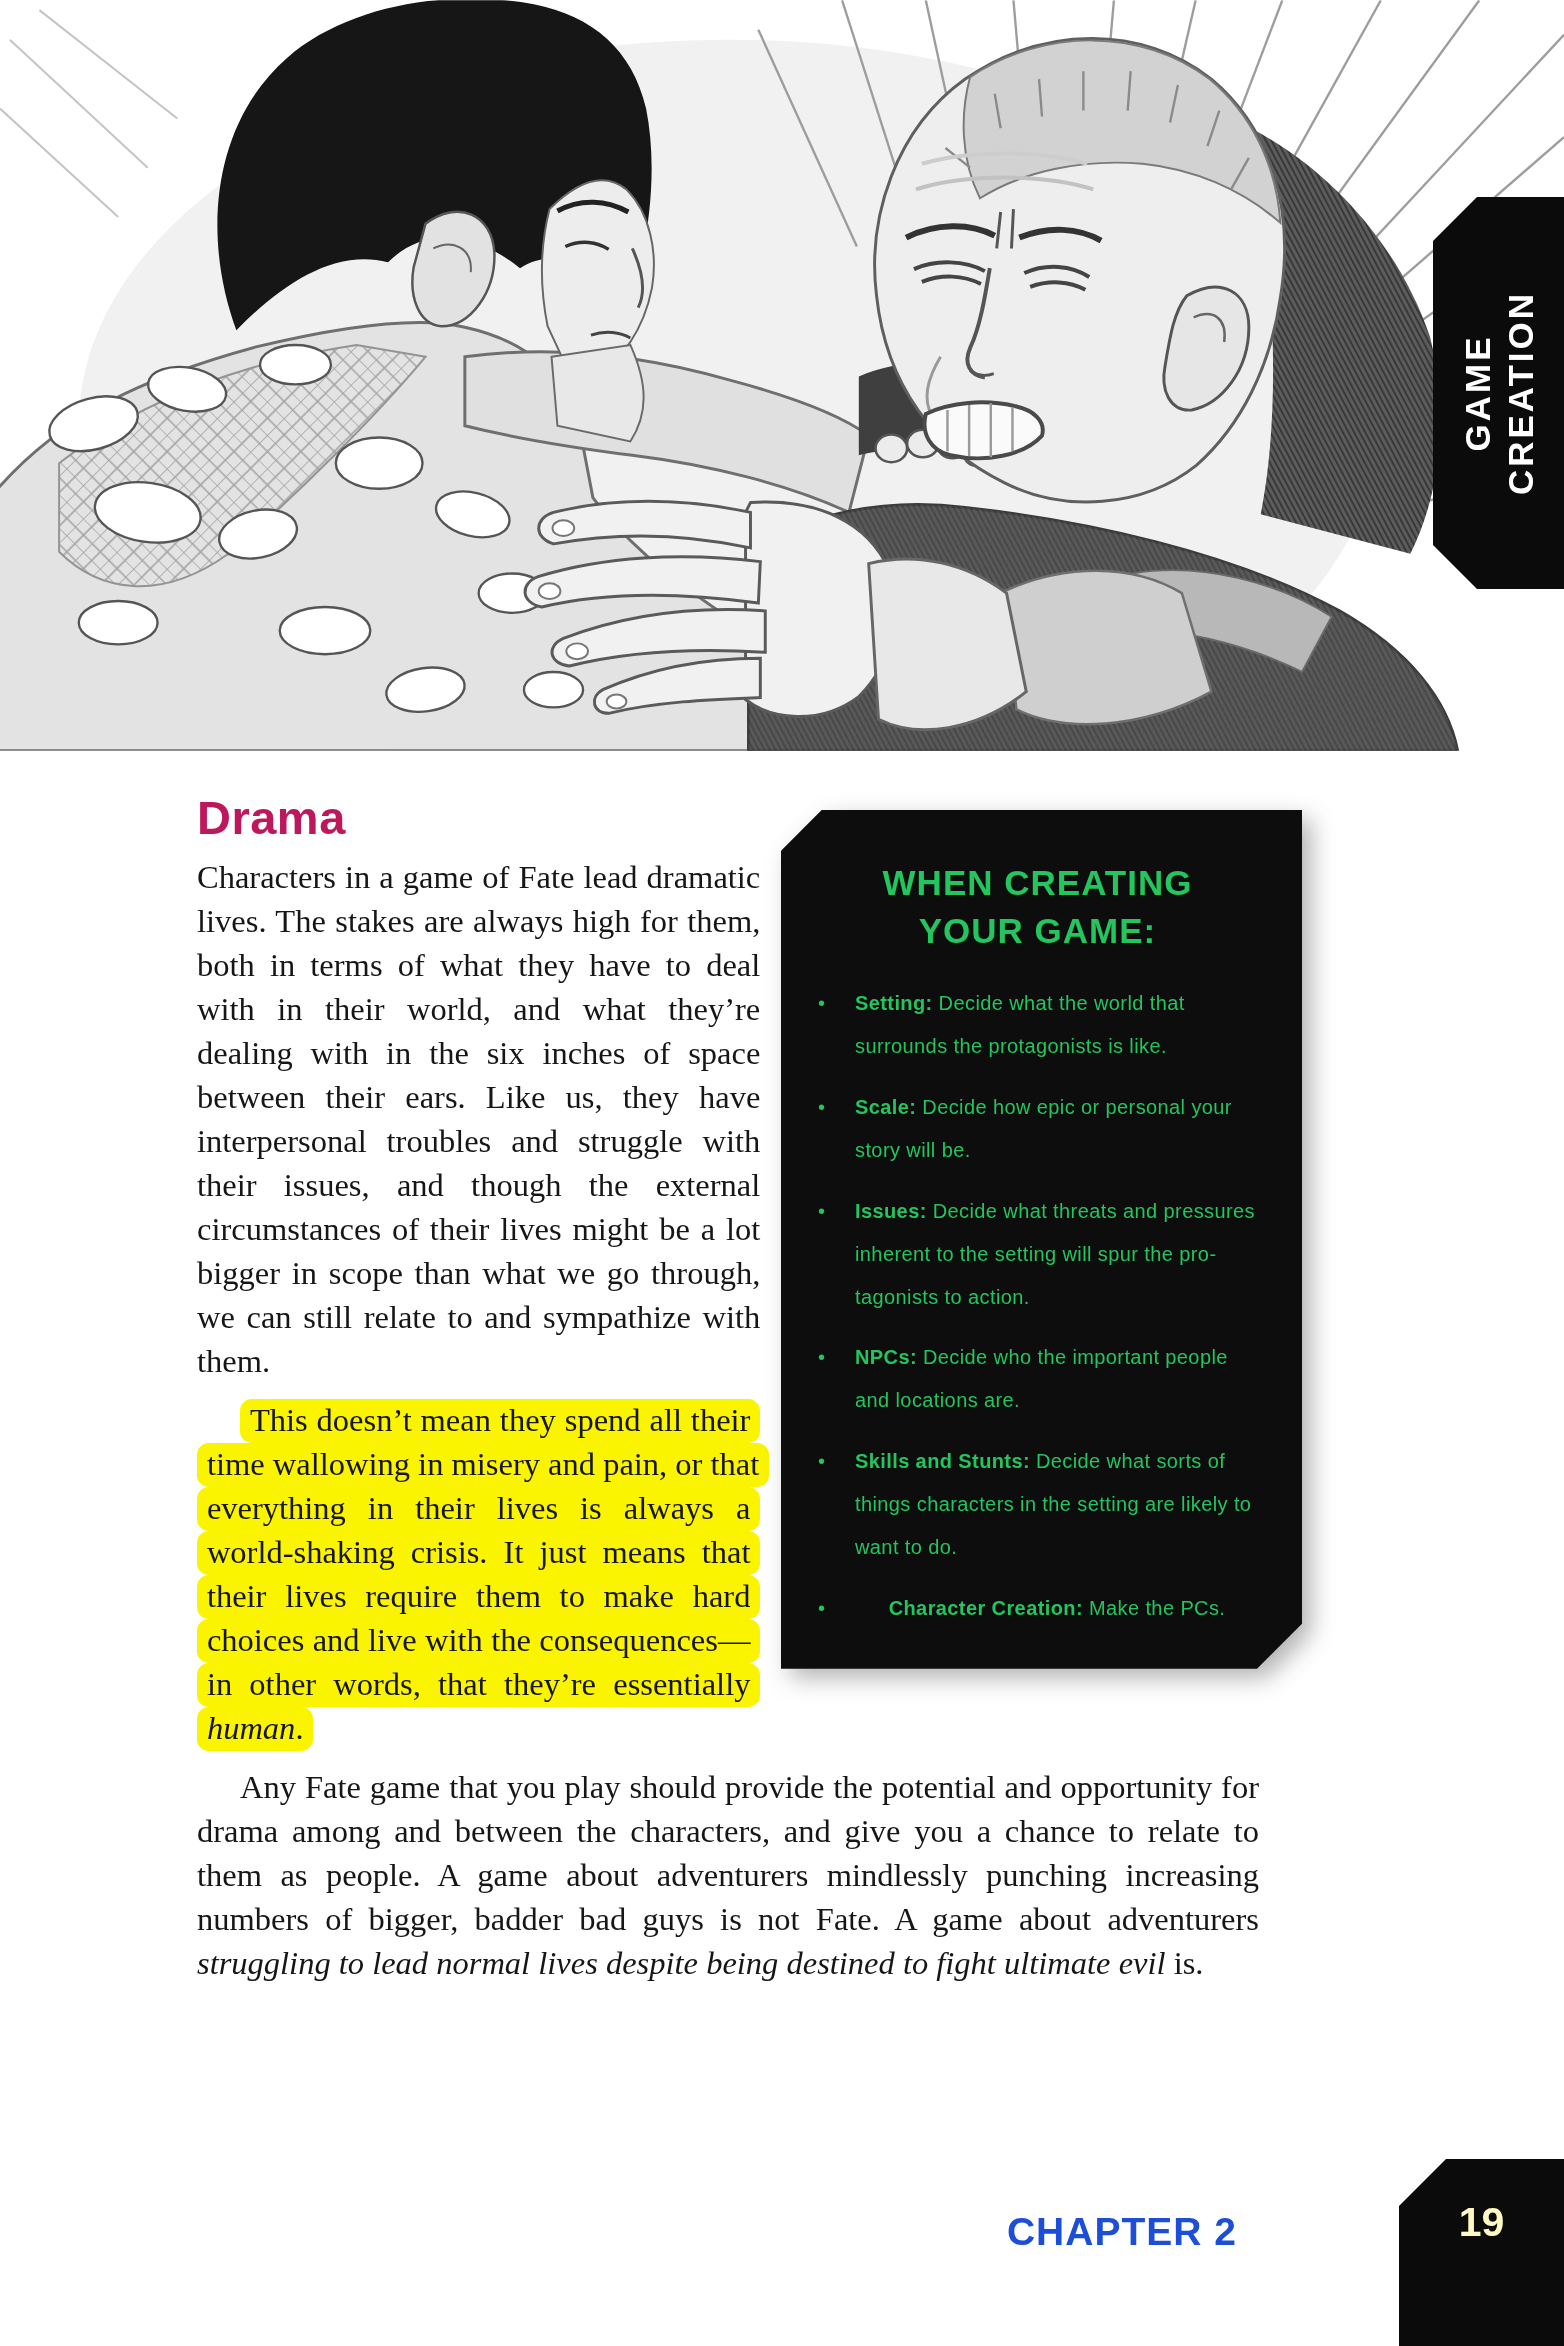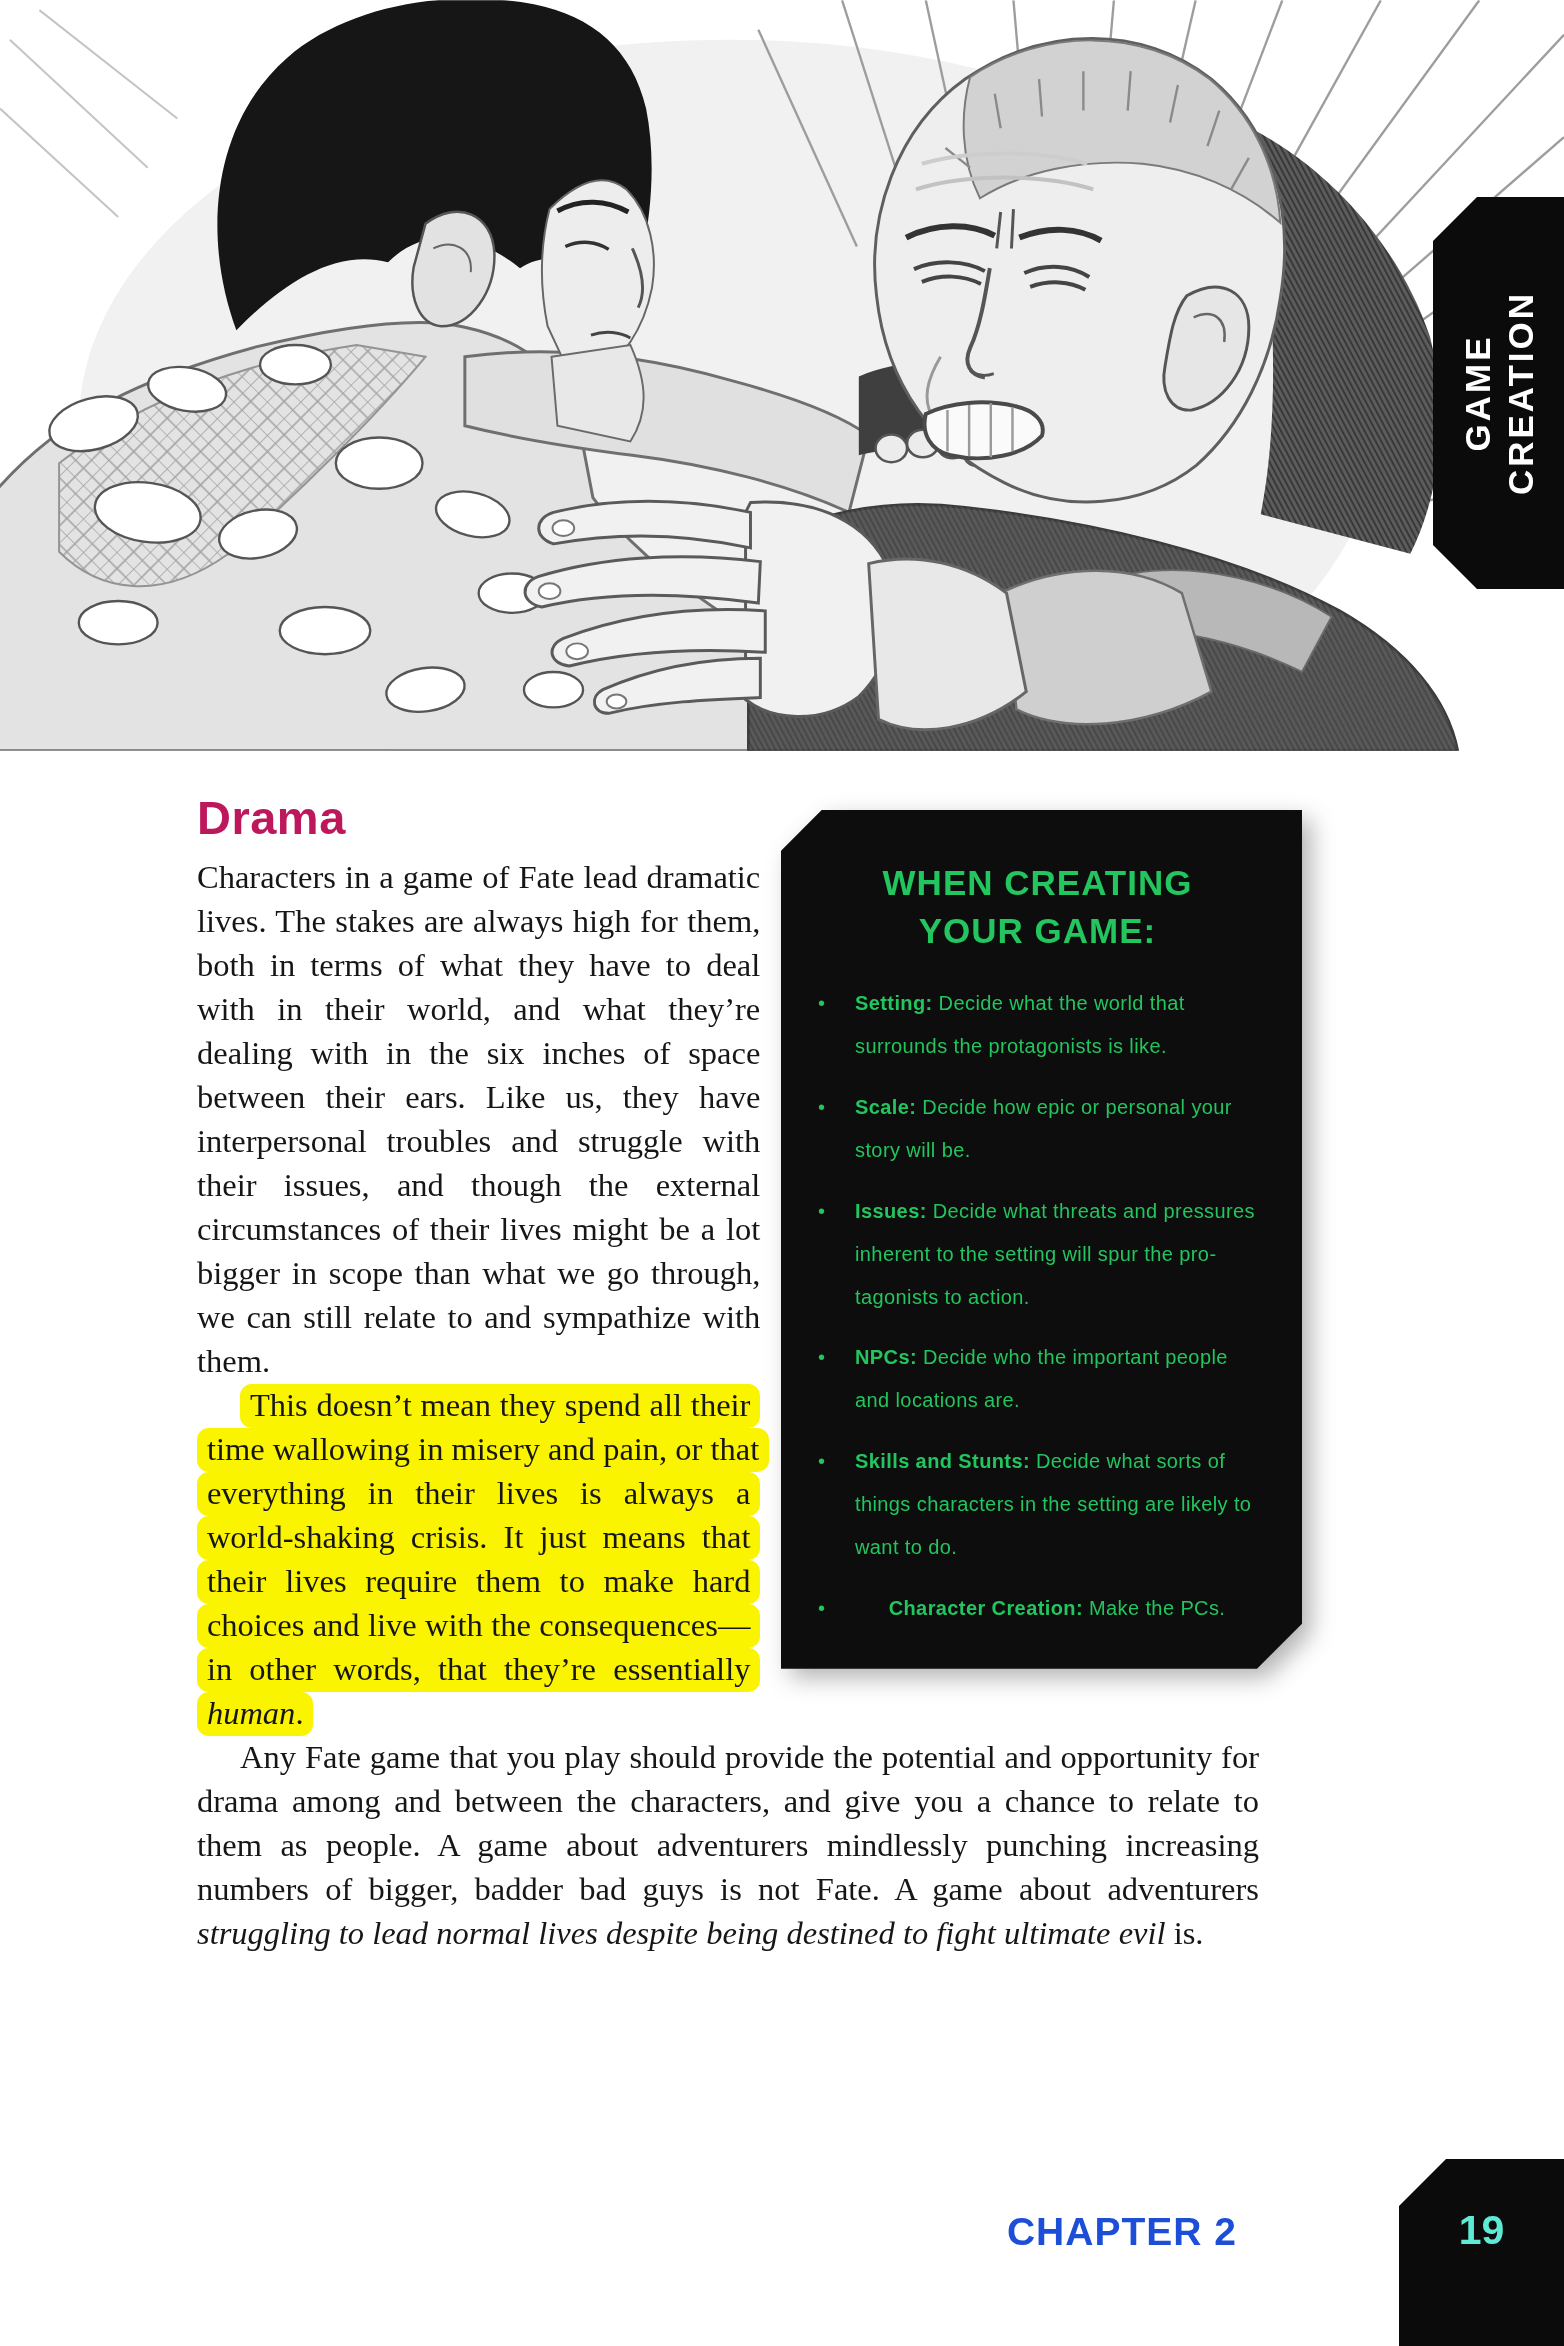--- a/index.html
+++ b/index.html
@@ -17,21 +17,21 @@
                  transform:translate(-50%,-50%) rotate(-90deg);
                  text-align:center;color:#fff;font:700 35px/43px "Liberation Sans",sans-serif;
                  letter-spacing:3px;}
 
   
   .text-area{position:absolute;left:197px;top:792px;width:1062px;
              font-size:32.5px;line-height:44px;text-align:justify;}
   .text-area h1{font:700 47px/51px "Liberation Sans",sans-serif;color:#be185d;
                 margin:0 0 11.8px 0;letter-spacing:0.5px;text-align:left;}
   .body-p{margin:0;hyphens:manual;-webkit-hyphens:manual;}
-  .indent{text-indent:43px;}
+  .indent{text-indent:43px;margin-top:15px;}
   em{font-style:italic;}
 
   .hl-span{background:#FAF400;border-radius:11.8px;padding:3px 9.9px 4.9px 9.9px;
            -webkit-box-decoration-break:clone;box-decoration-break:clone;}
 
   
   .infobox-wrap{float:right;margin:17.7px -43px 45px 20.7px;
                 filter:drop-shadow(9.9px 9.9px 11.8px rgba(0,0,0,.30));}
   .infobox{width:521px;box-sizing:border-box;background:#0d0d0d;color:#22c55e;
            font-family:"Liberation Sans",sans-serif;text-align:left;text-indent:0;
@@ -44,22 +44,22 @@
   .infobox li{position:relative;padding-left:39px;margin-bottom:17.7px;hyphens:manual;}
   .infobox li:last-child{margin-bottom:0;text-align:center;}
   .infobox li::before{content:"\2022";position:absolute;left:2px;top:0;}
   .blabel{font-weight:700;}
 
   
   .footer-chapter{position:absolute;top:2212px;right:327px;
                   font:700 39px/39px "Liberation Sans",sans-serif;letter-spacing:1px;color:#1d4ed8;}
   .page-number-tab{position:absolute;top:2159px;right:0;width:165px;height:187px;background:#0b0b0b;
                    clip-path:polygon(47px 0,165px 0,165px 187px,0 187px,0 47px);}
-  .page-number{position:absolute;left:50%;top:51px;transform:translateX(-50%);
-               color:#5eead4;font:700 41px/41px "Liberation Sans",sans-serif;}
+  .page-number{position:absolute;left:50%;top:43px;transform:translateX(-50%);
+               color:#fef9c3;font:700 41px/41px "Liberation Sans",sans-serif;}
 </style>
 </head>
 <body>
 
 <div class="page">
 
   <div class="illustration">
     <svg viewBox="0 0 1588 762" width="1564" height="751">
       <defs>
         <pattern id="xh" width="24" height="24" patternUnits="userSpaceOnUse" patternTransform="rotate(45)">

